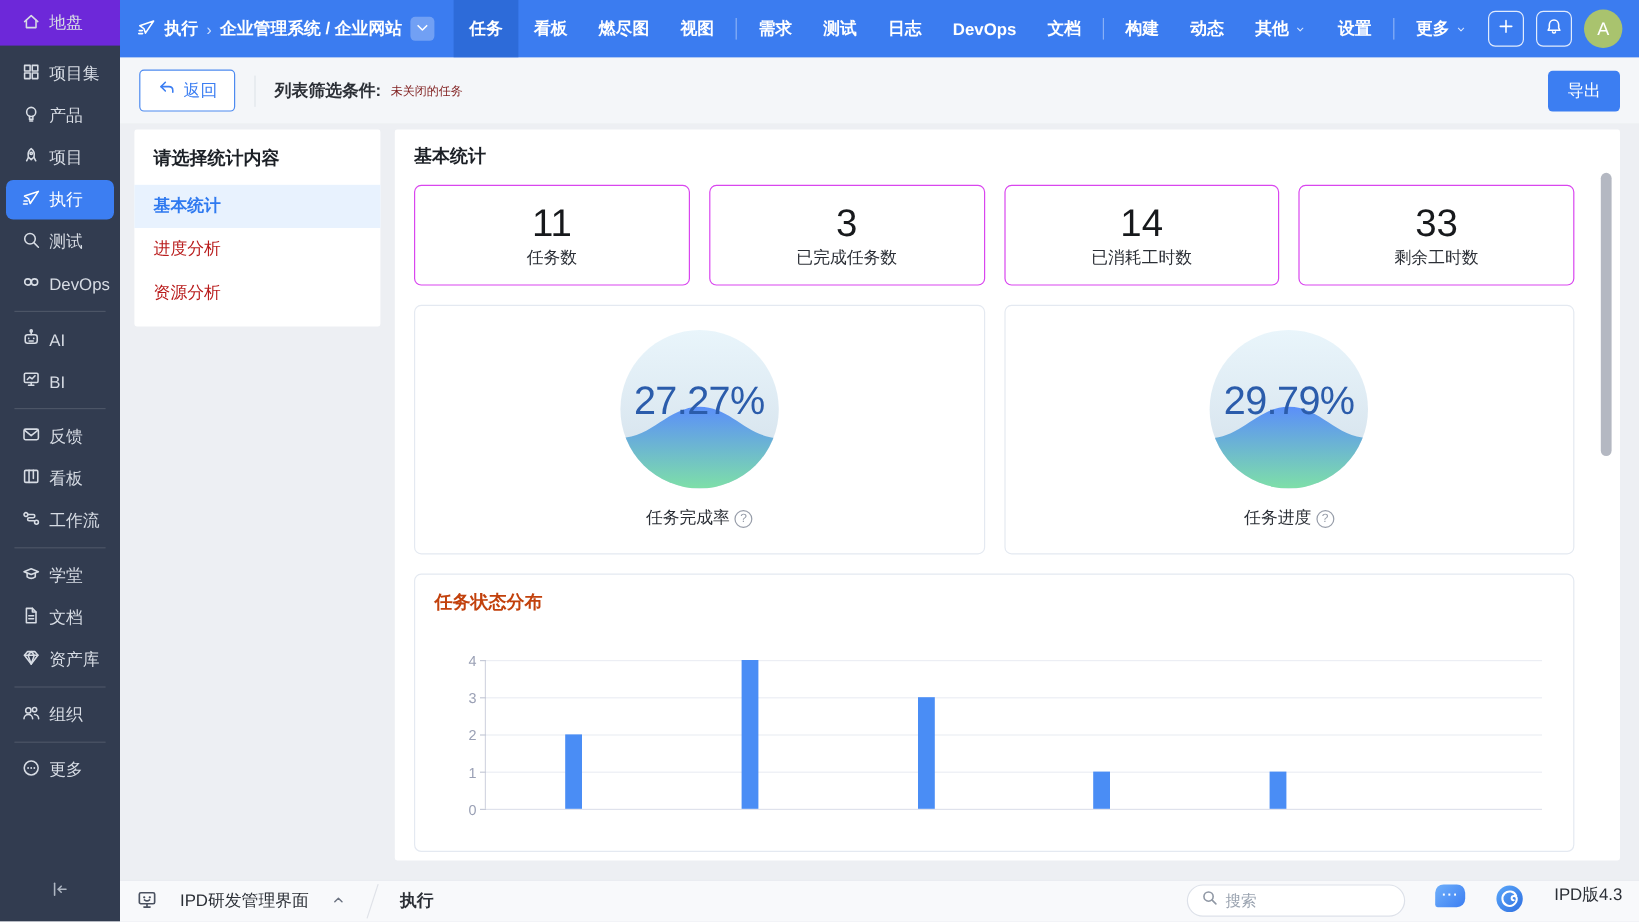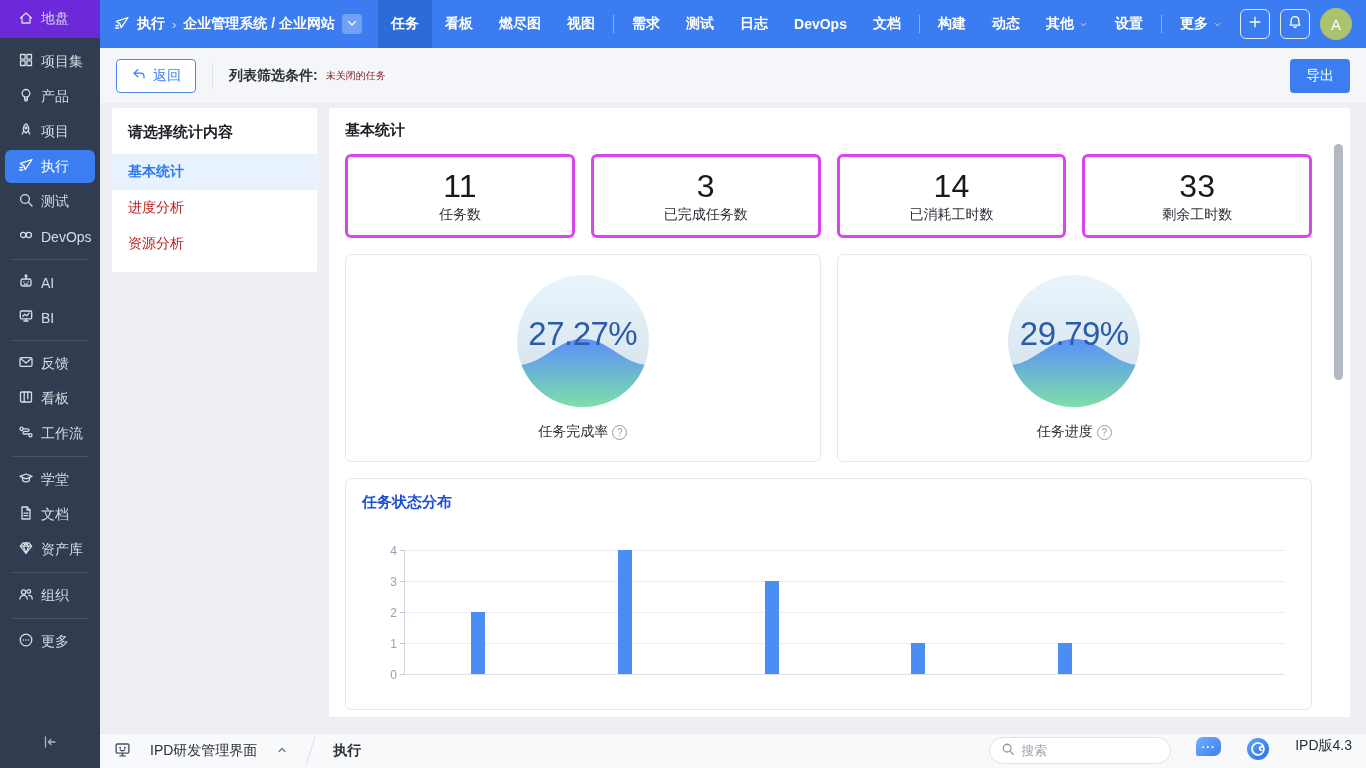--- a/index.html
+++ b/index.html
@@ -44,34 +44,34 @@
   
   .content { flex:1; display:flex; gap:12px; padding:5px 16px 16px 12px; background:#edeff3; overflow:hidden; }
   .stats-nav { width:205px; flex-shrink:0; background:#fff; border-radius:2px; padding:13px 0 10px; align-self:flex-start; }
   .stats-nav-title { font-weight:bold; font-size:15px; color:#1c2026; padding:2px 16px 12px; }
   .stats-nav-item { padding:9px 16px; font-size:14px; color:#b91c1c; cursor:pointer; }
   .stats-nav-item.active { background:#e8f2fe; color:#2f7af0; font-weight:bold; }
 
   .panel { flex:1; background:#fff; border-radius:2px; padding:13px 16px; position:relative; overflow:hidden; min-width:0; }
   .panel-title { font-weight:bold; font-size:15px; color:#1c2026; margin-bottom:14px; }
   .stat-cards { display:flex; gap:16px; margin-bottom:16px; padding-right:22px; }
-  .stat-card { flex:1; border:3px solid #d946ef; border-radius:6px; height:84px; display:flex; flex-direction:column; align-items:center; justify-content:center; background:#fff; }
+  .stat-card { flex:1; border:1px solid #d946ef; border-radius:6px; height:84px; display:flex; flex-direction:column; align-items:center; justify-content:center; background:#fff; }
   .stat-value { font-size:32px; color:#17191c; line-height:1.15; }
   .stat-label { font-size:14px; color:#2b2f36; margin-top:2px; }
 
   .gauge-row { display:flex; gap:16px; margin-bottom:16px; padding-right:22px; }
   .gauge-card { flex:1; border:1px solid #e4e9f1; border-radius:6px; height:208px; display:flex; flex-direction:column; align-items:center; justify-content:center; gap:16px; }
   .gauge-circle { width:132px; height:132px; border-radius:50%; position:relative; overflow:hidden; background:linear-gradient(180deg,#e9f5fb 0%,#d2dfea 100%); }
   .gauge-wave { position:absolute; left:0; bottom:0; width:132px; height:80px; }
   .gauge-value { position:absolute; left:0; top:40px; width:100%; text-align:center; font-size:33px; color:#2b5cab; z-index:2; font-weight:500; letter-spacing:-.5px; }
   .gauge-label { font-size:14px; color:#2b2f36; display:flex; align-items:center; gap:4px; }
   .help-icon { width:15px; height:15px; border:1px solid #979da9; border-radius:50%; color:#979da9; font-size:10px; display:inline-flex; align-items:center; justify-content:center; cursor:pointer; }
 
   .chart-card { border:1px solid #e4e9f1; border-radius:6px; padding:14px 16px; height:232px; margin-right:22px; }
-  .chart-title { font-weight:bold; font-size:15px; color:#1d4ed8; margin-bottom:30px; }
+  .chart-title { font-weight:bold; font-size:15px; color:#c2410c; margin-bottom:30px; }
   .chart { position:relative; height:148px; margin:0 10px 0 42px; }
   .chart-plot { position:absolute; left:0; right:0; top:8px; height:124px; border-left:1px solid #d4d7e2; }
   .gridline { position:absolute; left:0; right:0; height:1px; background:#eceef4; }
   .gridtick { position:absolute; left:-5px; width:5px; height:1px; background:#c6cad8; }
   .ylabel { position:absolute; left:-30px; width:22px; text-align:right; font-size:12px; color:#9aa0b5; transform:translateY(-6px); }
   .bar { position:absolute; bottom:0; width:14px; background:#4a8df5; }
 
   .scrollbar-thumb { position:absolute; right:7px; top:36px; width:9px; height:236px; background:#b4b8c2; border-radius:5px; cursor:pointer; }
 
   

